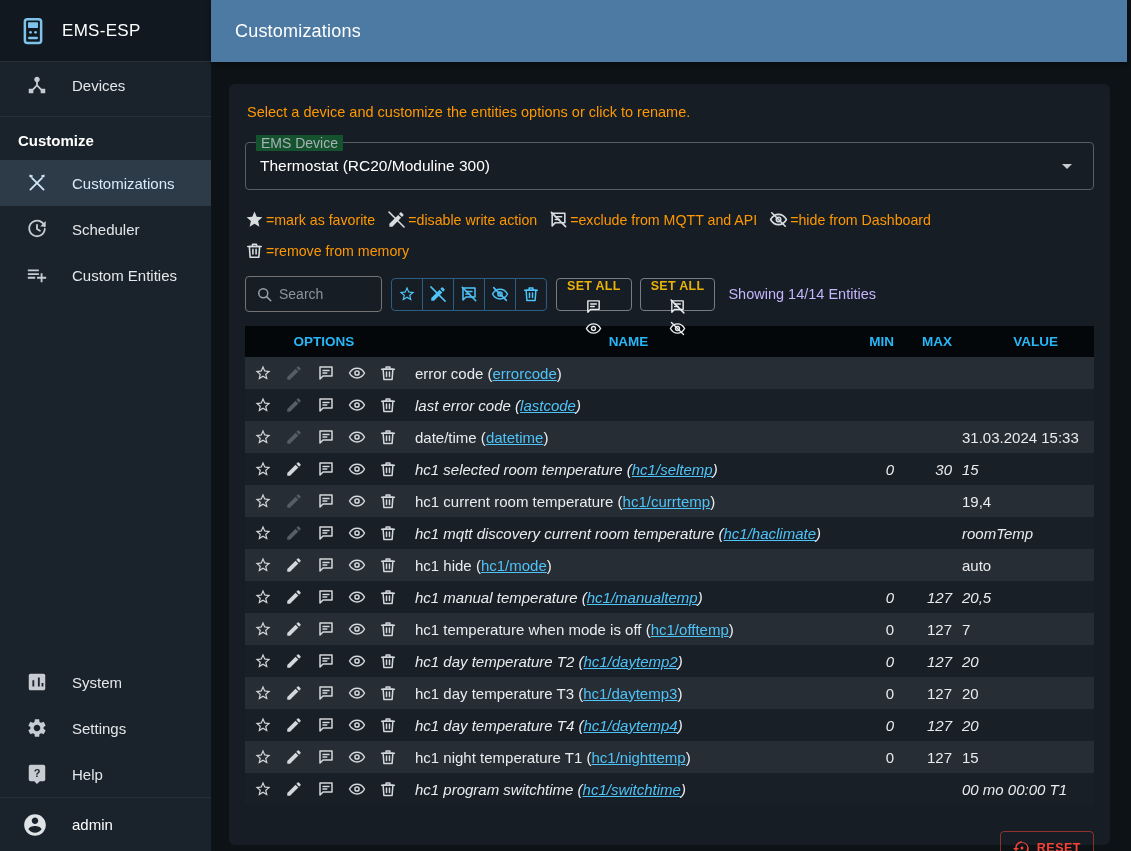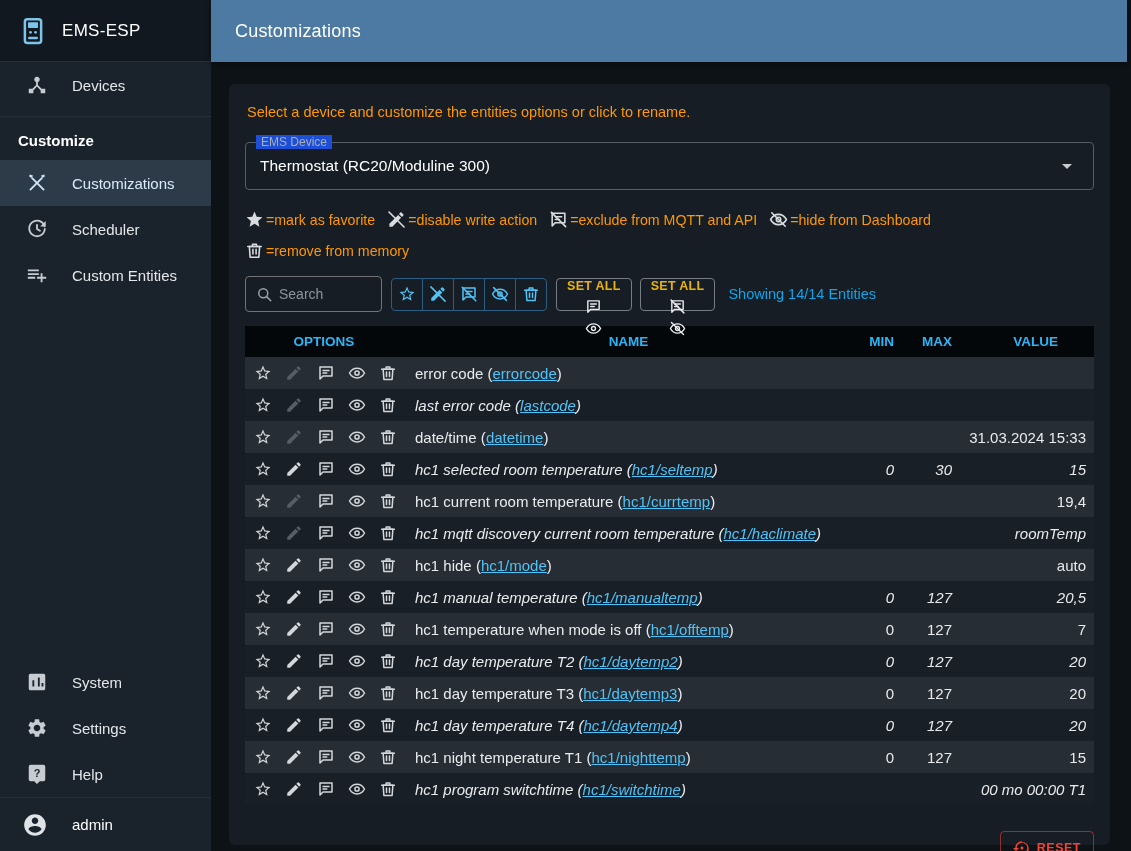--- a/index.html
+++ b/index.html
@@ -39,22 +39,22 @@
     box-shadow:0 2px 5px rgba(0,0,0,.45); }
   .page-title { font-size:18px; font-weight:500; color:#fff; letter-spacing:.2px; }
 
   .content { flex:1; padding:22px 17px 6px 18px; min-height:0; }
   .card { background:#161d25; border-radius:6px; height:100%; padding:16px 16px 18px; }
 
   .instruction { color:#ff9800; font-size:14.5px; margin:4px 0 22px 2px; }
 
   .select-field { position:relative; border:1px solid #565e66; border-radius:4px; height:48px;
     display:flex; align-items:center; padding:0 14px; margin-bottom:20px; cursor:pointer; }
-  .select-label { position:absolute; top:-8px; left:10px; background:#1d4ed8; padding:0 5px;
-    font-size:12px; color:#a8b0b7; }
+  .select-label { position:absolute; top:-8px; left:10px; background:#14532d; padding:0 5px;
+    font-size:14px; color:#a8b0b7; }
   .select-value { flex:1; font-size:15.5px; color:#fff; }
   .select-caret { width:24px; height:24px; color:#c7ccd1; }
 
   .legend { display:flex; align-items:center; gap:12px; flex-wrap:wrap; margin-bottom:16px; }
   .legend-item { display:inline-flex; align-items:center; gap:2px; }
   .legend-item .icn { width:19px; height:19px; color:#d9dcdf; }
   .legend-text { color:#ff9800; font-size:14.2px; }
 
   .toolbar { display:flex; align-items:center; gap:9px; margin-bottom:14px; }
   .search-box { width:137px; height:36px; border:1px solid #737373; border-radius:4px;
@@ -72,21 +72,21 @@
   .filter-btn:last-child { border-radius:0 4px 4px 0; }
   .filter-btn .icn { width:18px; height:18px; }
 
   .set-all-wrap { display:flex; gap:8px; }
   .set-all-btn { height:33px; border:1px solid #767d85; border-radius:4px; background:transparent;
     color:#eab308; display:flex; align-items:center; gap:5px; padding:0 10px; cursor:pointer;
     font-family:inherit;flex-direction:column; }
   .set-all-label { font-size:12.5px; font-weight:700; letter-spacing:.3px; }
   .set-all-btn .icn { width:17px; height:17px; color:#e8eaed; }
 
-  .showing { color:#0ea5e9; font-size:14.5px; margin-left:4px; white-space:nowrap; }
+  .showing { color:#c4b5fd; font-size:14.5px; margin-left:4px; white-space:nowrap; }
 
   
   .table { width:100%; }
   .thead, .trow { display:grid; grid-template-columns:158px minmax(0,1fr) 50px 58px 132px;
     align-items:center; }
   .thead { background:#04070a; height:31px; color:#29b6f6; font-weight:700; font-size:13.5px; }
   .h-options { text-align:center; }
   .h-name { text-align:center; }
   .h-min, .h-max { text-align:right; padding-right:10px; }
   .h-value { text-align:right; padding-right:36px; }
@@ -96,21 +96,21 @@
   .trow.even { background:#191f26;font-style:italic; }
   .c-options { display:flex; gap:1px; padding-left:3px; }
   .icon-btn { width:31px; height:28px; background:none; border:none; color:#d3d7db;
     display:flex; align-items:center; justify-content:center; cursor:pointer; }
   .icon-btn .icn { width:18px; height:18px; }
   .icon-btn.disabled { color:#565d64; cursor:default; }
   .c-name { padding-left:12px; color:#e9ecef; white-space:nowrap; overflow:hidden;
     text-overflow:ellipsis; cursor:pointer; }
   .link { color:#4fc3f7; text-decoration:underline; cursor:pointer; }
   .c-min, .c-max { text-align:right; padding-right:10px; }
-  .c-value { text-align:right; padding-right:8px; white-space:nowrap; }
+  .c-value { text-align:left; padding-right:8px; white-space:nowrap; }
 
   .reset-row { display:flex; justify-content:flex-end; margin-top:26px; }
   .reset-btn { height:33px; border:1px solid rgba(244,67,54,.55); border-radius:4px;
     background:transparent; color:#f44336; display:flex; align-items:center; gap:6px;
     padding:0 12px; cursor:pointer; font-family:inherit; }
   .reset-label { font-size:12.5px; font-weight:700; letter-spacing:.5px; }
   .reset-btn .icn { width:18px; height:18px; }
 
   .icn { display:inline-flex; }
   .icn svg { width:100%; height:100%; display:block; fill:currentColor; }

